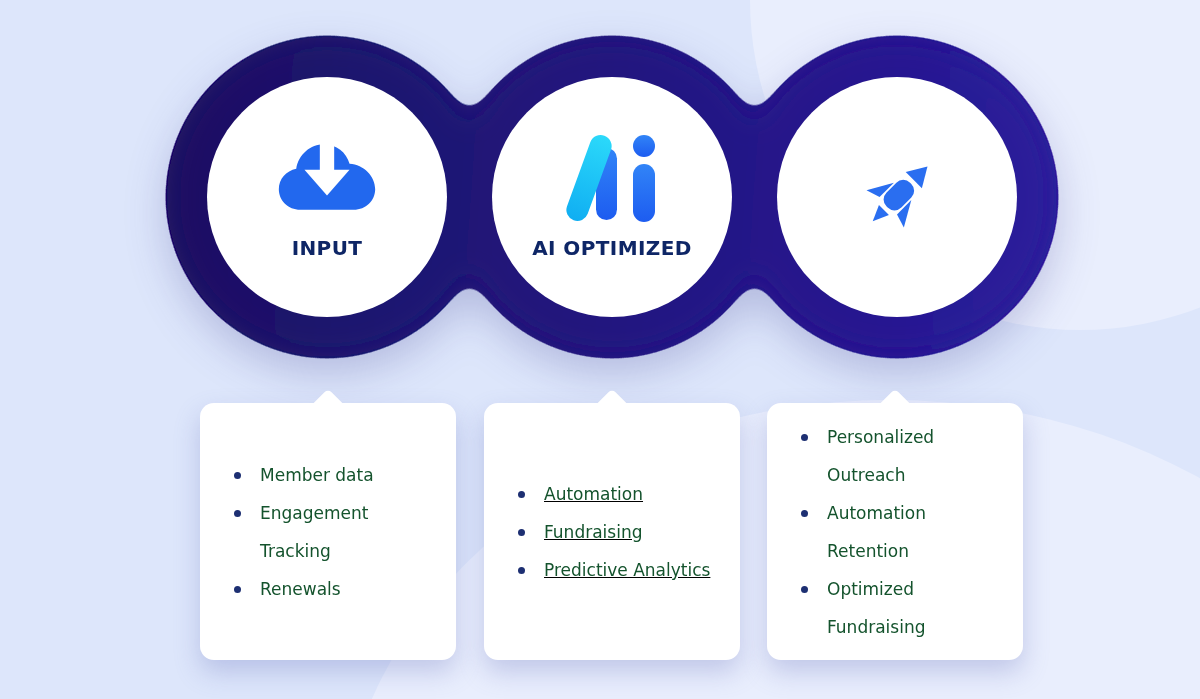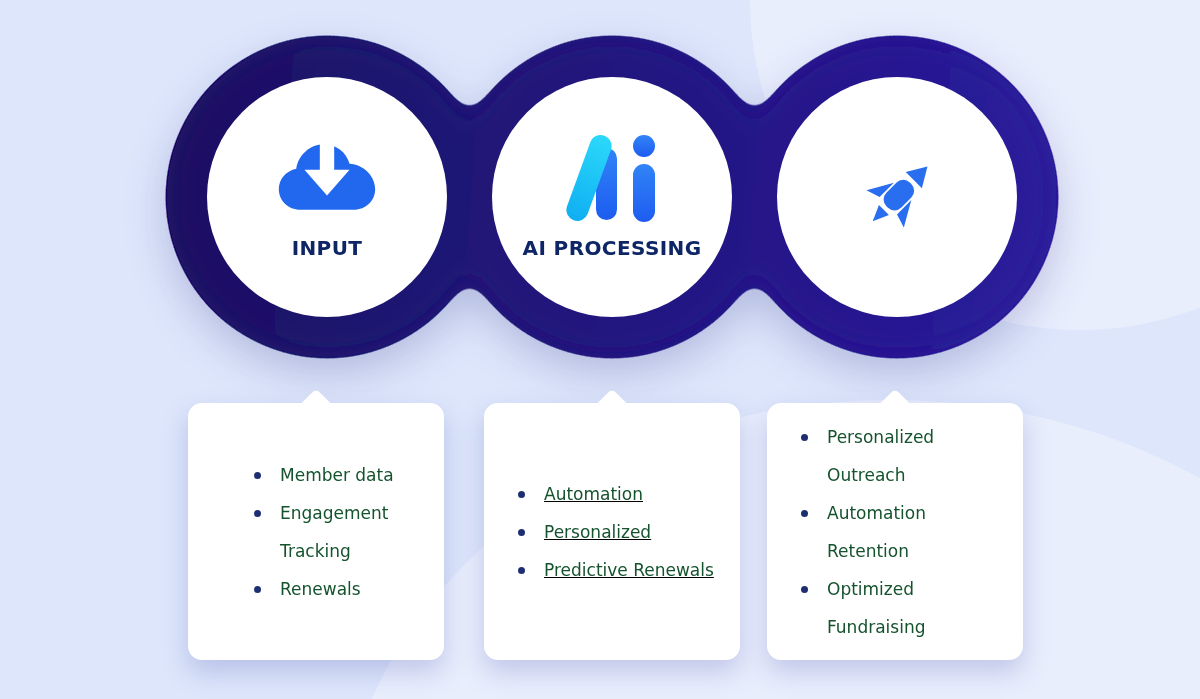--- a/index.html
+++ b/index.html
@@ -48,21 +48,21 @@
 
   
   .card {
     position: absolute; top: 403px;
     width: 256px; height: 257px;
     background: #ffffff; border-radius: 14px;
     box-shadow: 0 12px 26px rgba(100, 110, 185, 0.30);
     z-index: 2;
     display: flex; flex-direction: column; justify-content: center;
   }
-  .card.c0 { left: 188px; padding-left: 32px; }
+  .card.c0 { left: 200px; }
   .card.c1 { left: 484px; text-decoration: underline; }
   .card.c2 { left: 767px; }
   .card-pointer {
     position: absolute; top: -9px; left: calc(50% - 13px);
     width: 26px; height: 26px;
     background: #ffffff; border-radius: 5px;
     transform: rotate(45deg);
   }
   .card-list { list-style: none; padding: 0 18px 0 24px; position: relative; z-index: 1; }
   .card-list li {
@@ -128,21 +128,21 @@
             <stop offset="0" stop-color="#3184f7"></stop>
             <stop offset="1" stop-color="#1d5cf0"></stop>
           </linearGradient>
         </defs>
         <rect x="30" y="14" width="21" height="72" rx="10.5" fill="url(#aiBlue)"></rect>
         <rect x="12" y="-1" width="22" height="90" rx="11" fill="url(#aiCyan)" transform="rotate(20 23 44)"></rect>
         <circle cx="78" cy="12" r="11" fill="url(#aiBlue)"></circle>
         <rect x="67" y="30" width="22" height="58" rx="11" fill="url(#aiBlue)"></rect>
       </svg>
     </div>
-    <div class="stage-label">AI PROCESSING</div>
+    <div class="stage-label">AI OPTIMIZED</div>
   </div>
 
   <div class="stage-circle s2">
     <div class="stage-icon">
       <svg width="88" height="88" viewBox="0 0 100 100">
         <g transform="rotate(45 50 50)" fill="#2a6ef0">
           <polygon points="50,1 63,23 37,23"></polygon>
           <rect x="38" y="28" width="24" height="38" rx="11"></rect>
           <polygon points="36,41 20,69 36,64"></polygon>
           <polygon points="64,41 80,69 64,64"></polygon>
@@ -158,22 +158,22 @@
       <li>Member data</li>
       <li>Engagement Tracking</li>
       <li>Renewals</li>
     </ul>
   </div>
 
   <div class="card c1">
     <div class="card-pointer"></div>
     <ul class="card-list">
       <li>Automation</li>
-      <li>Personalized</li>
-      <li>Predictive Renewals</li>
+      <li>Fundraising</li>
+      <li>Predictive Analytics</li>
     </ul>
   </div>
 
   <div class="card c2">
     <div class="card-pointer"></div>
     <ul class="card-list">
       <li>Personalized Outreach</li>
       <li>Automation Retention</li>
       <li>Optimized Fundraising</li>
     </ul>

